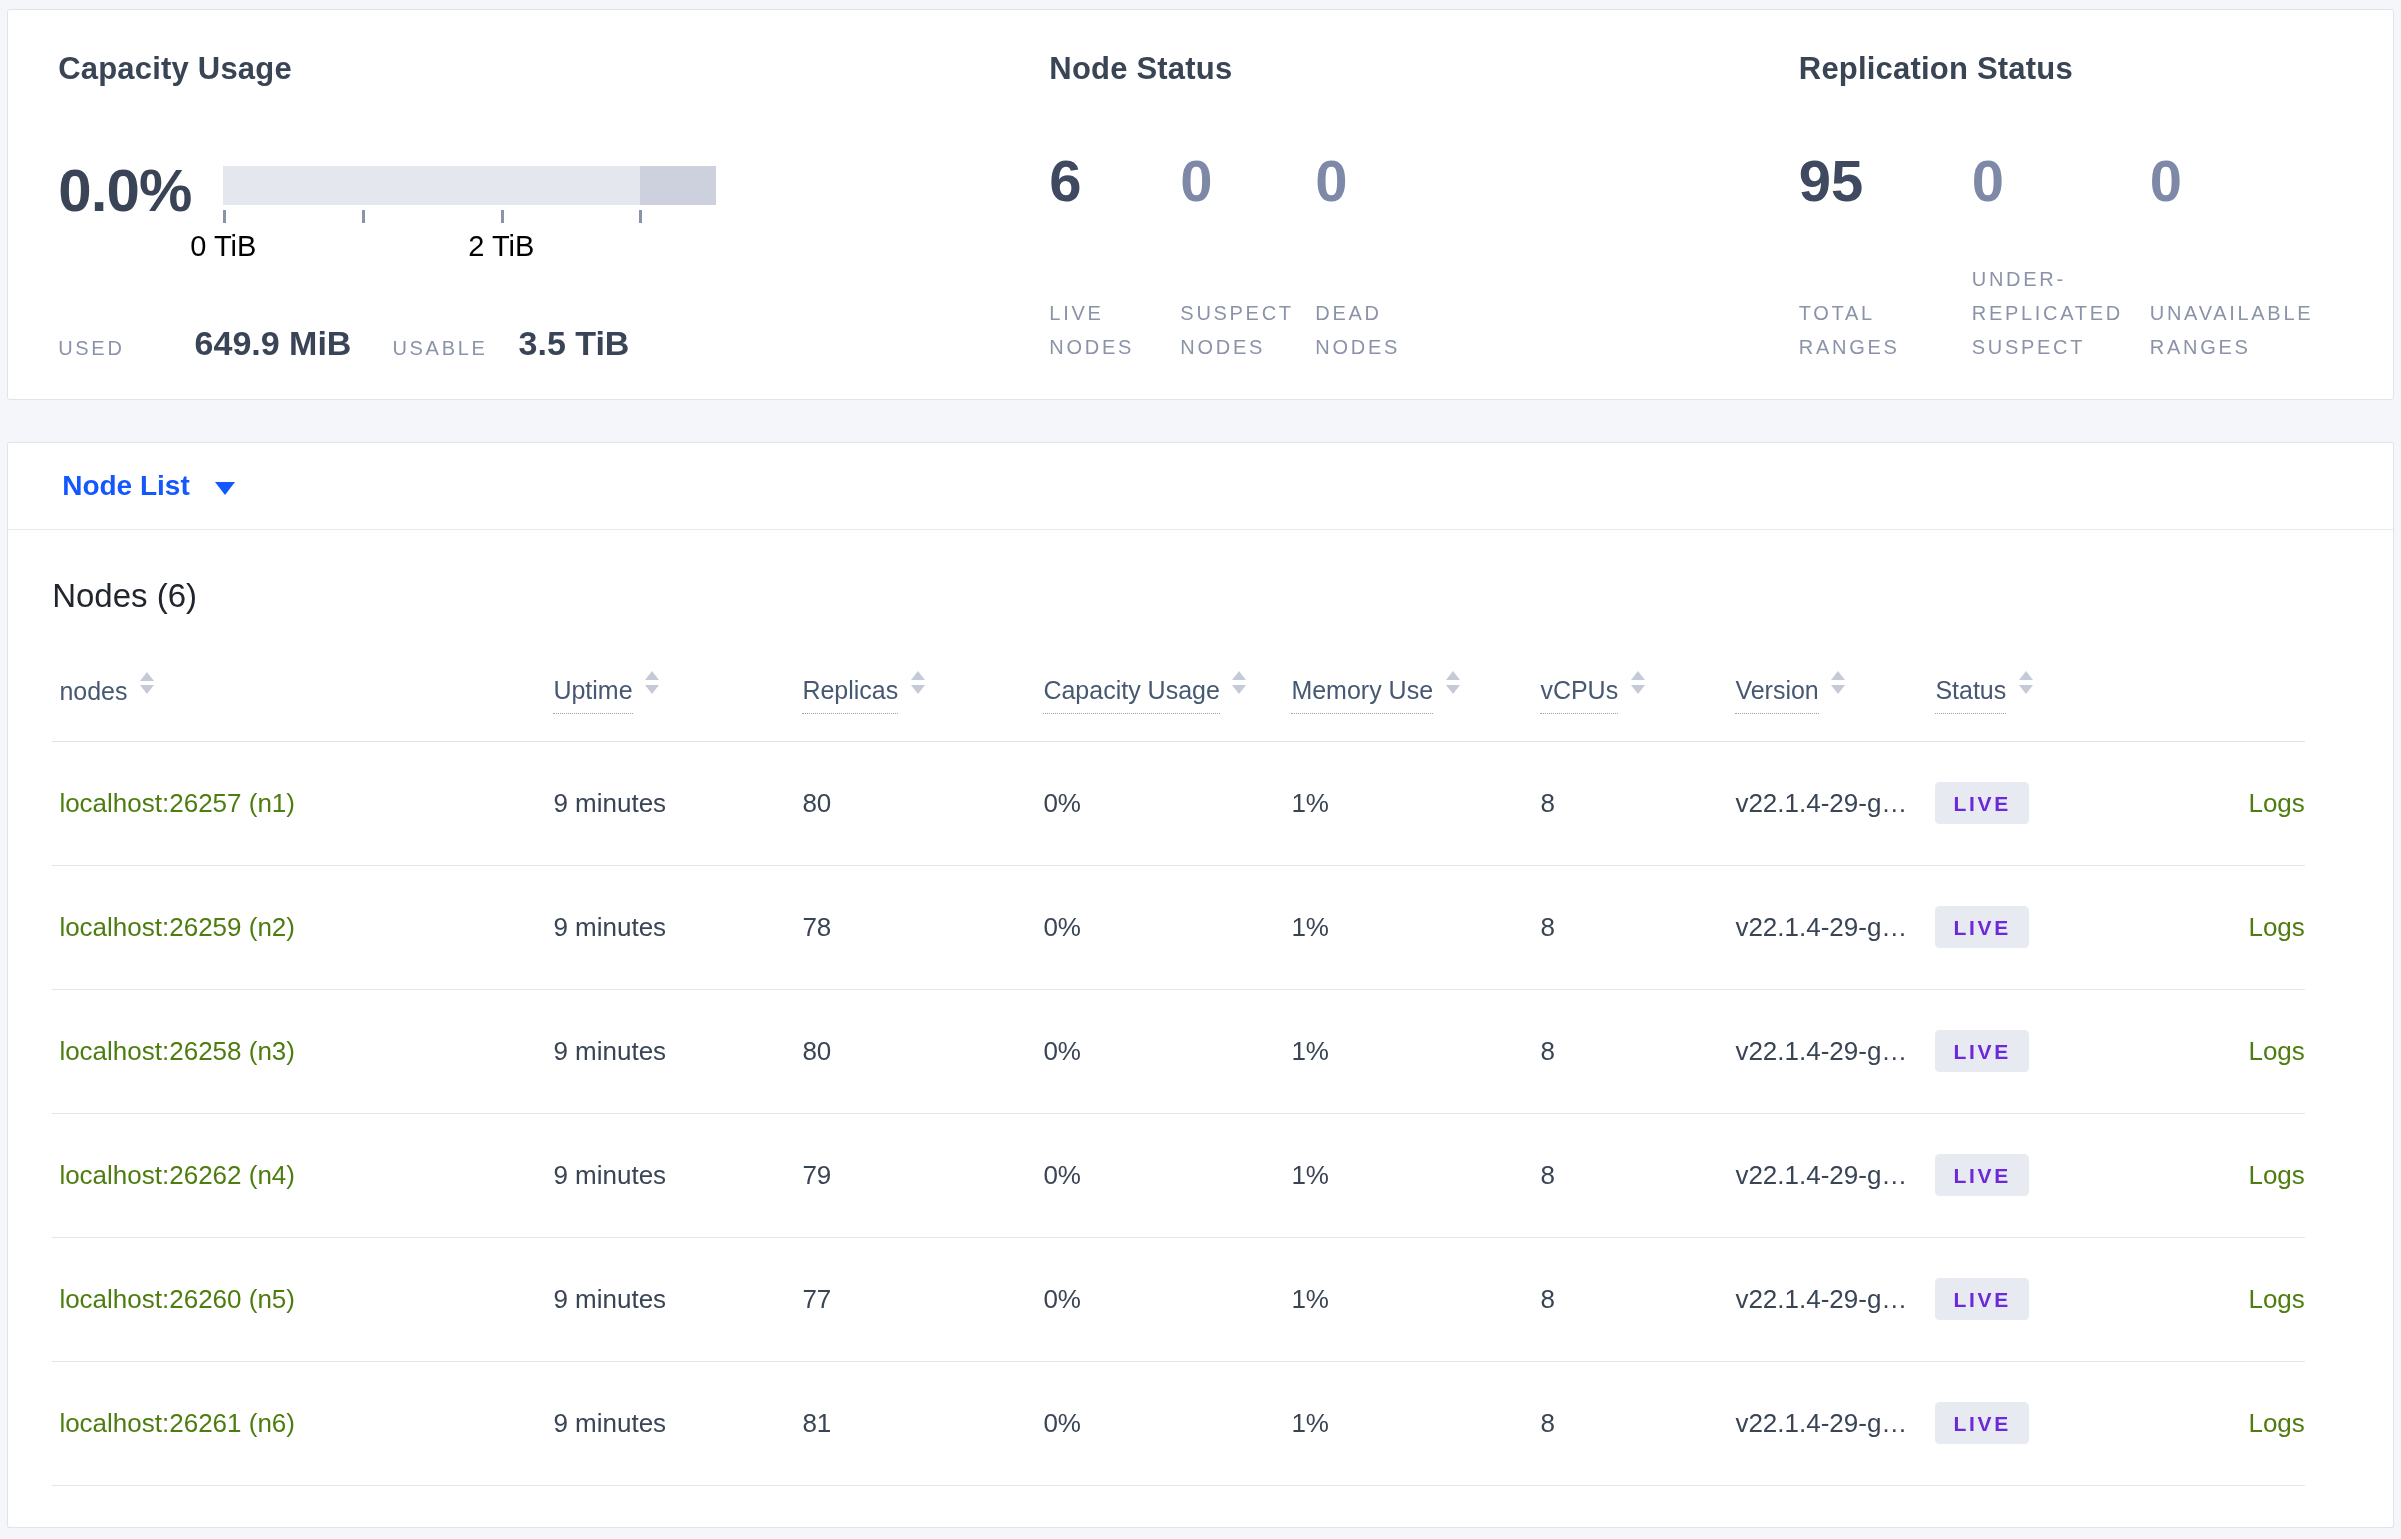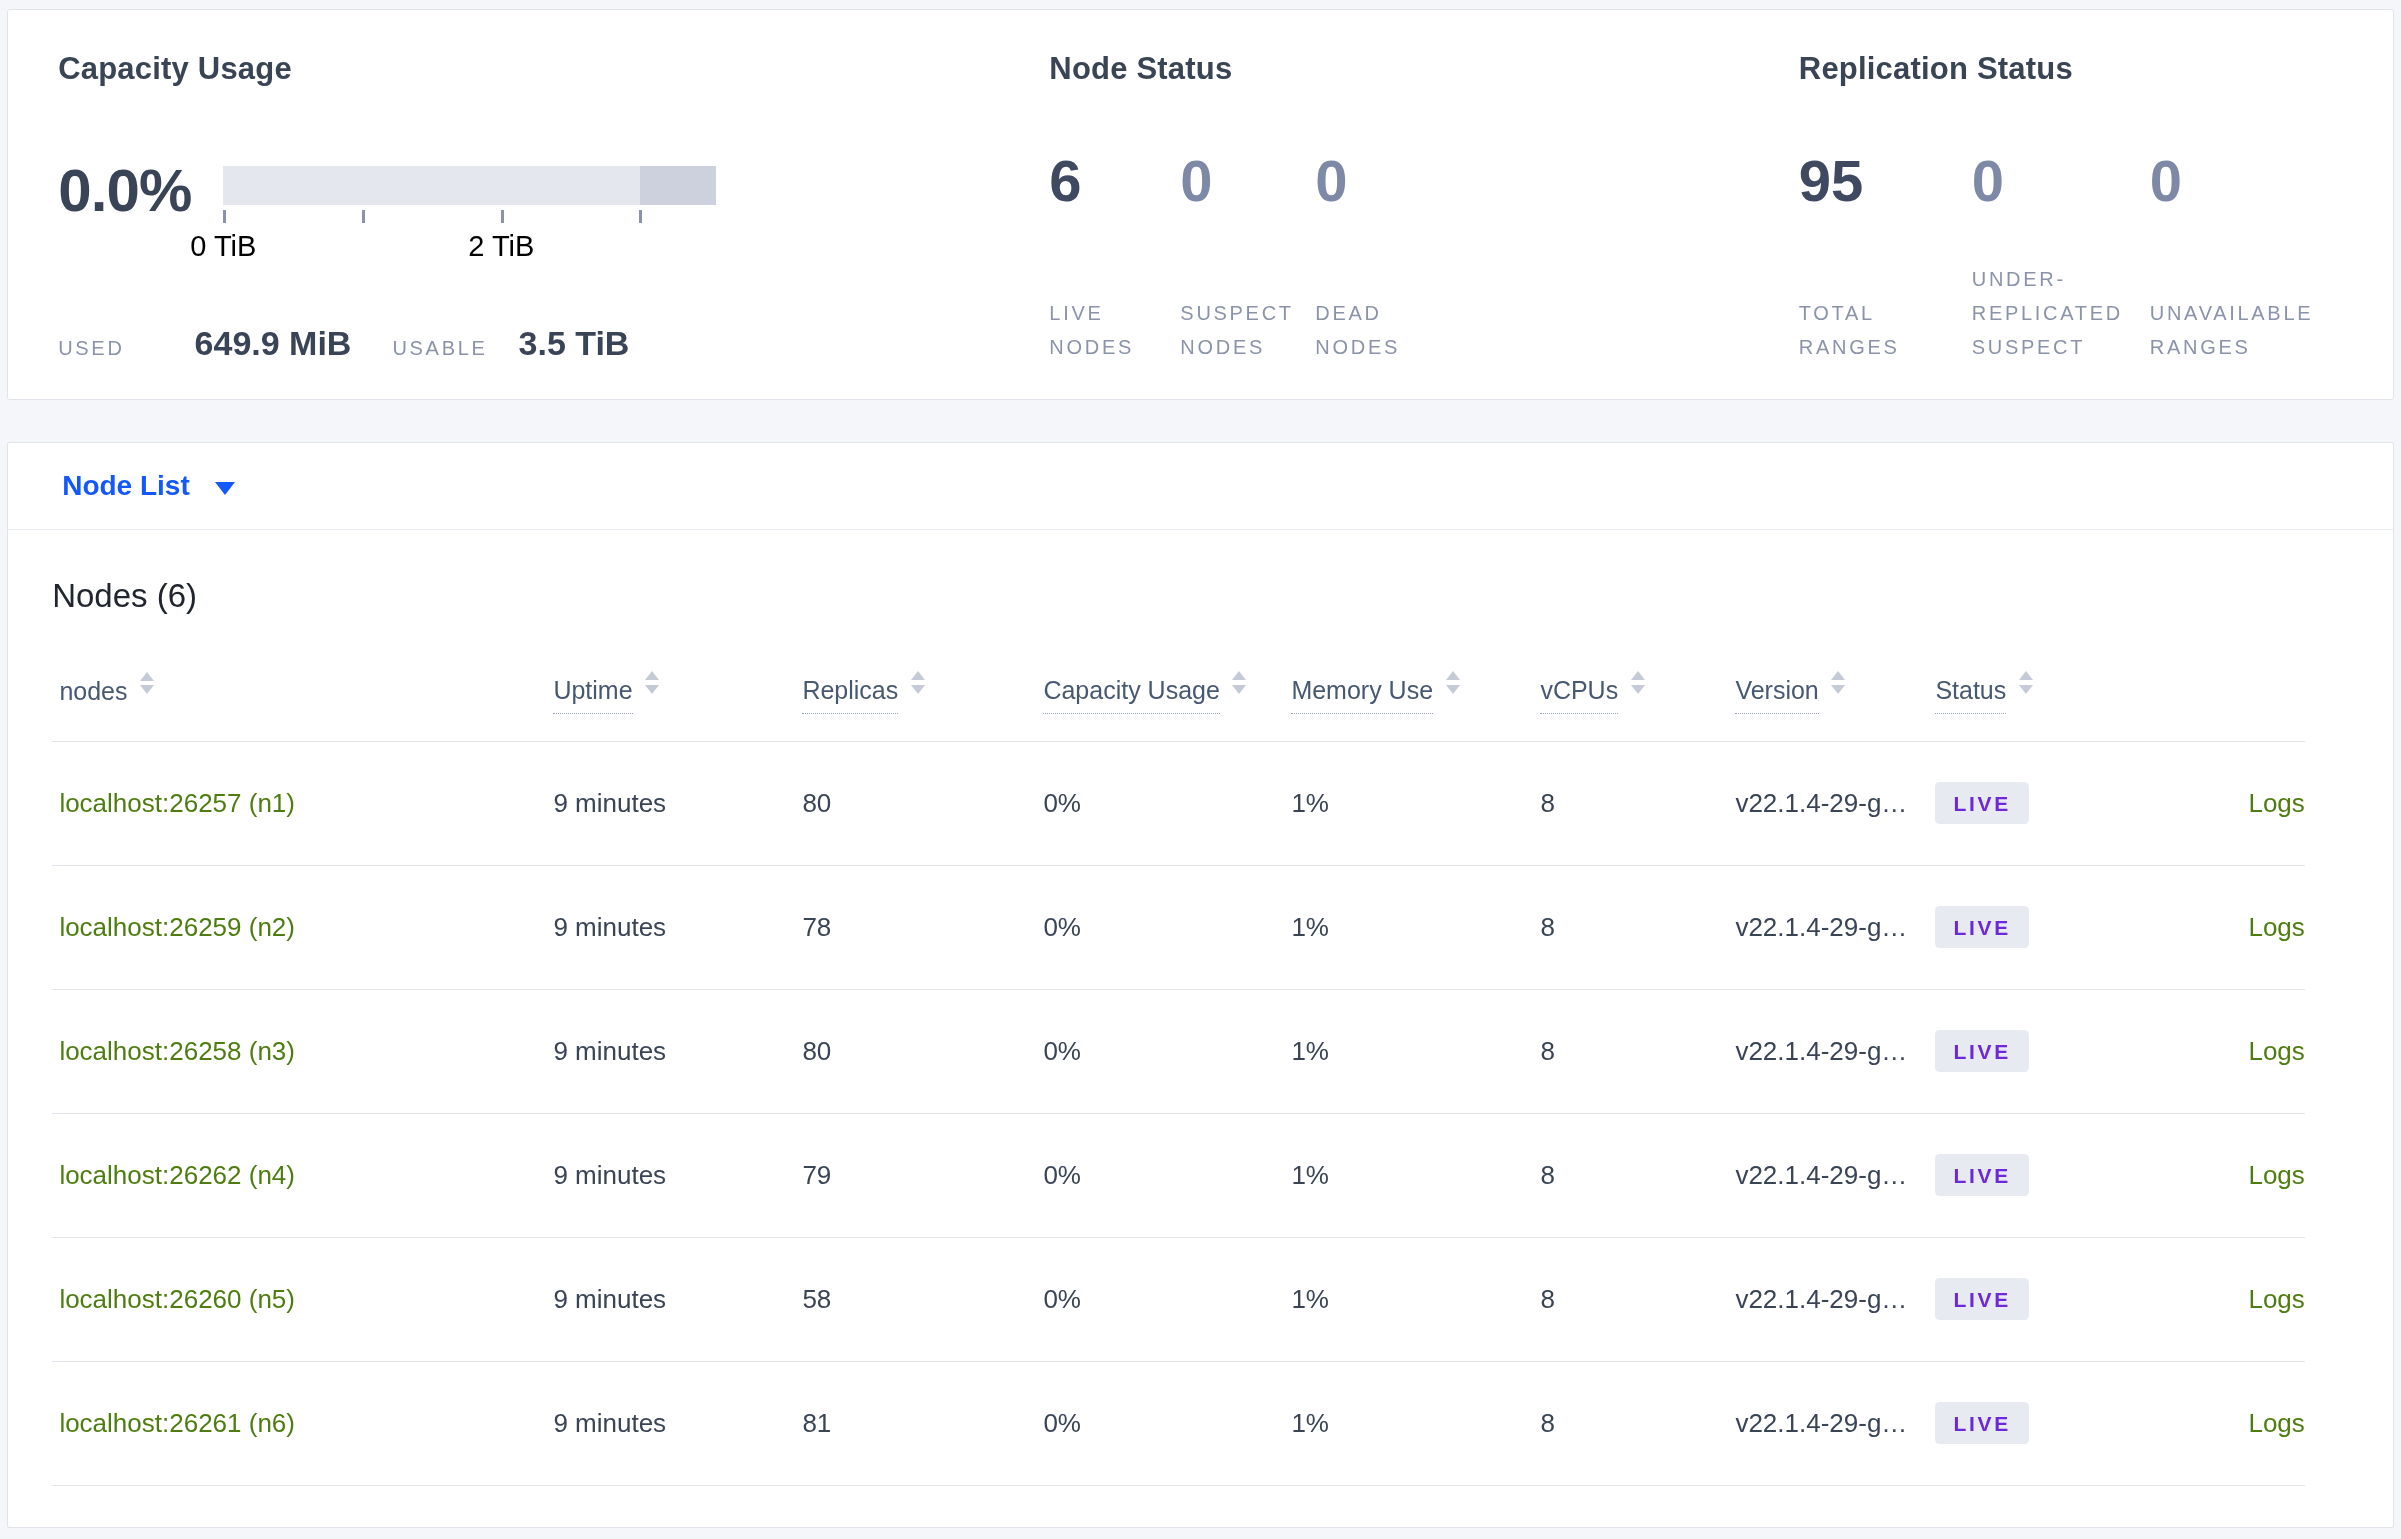--- a/index.html
+++ b/index.html
@@ -314,21 +314,21 @@
     <div class="cell">1%</div>
     <div class="cell">8</div>
     <div class="cell">v22.1.4-29-g…</div>
     <div class="cell"><span class="badge">LIVE</span></div>
     <div class="cell cell-logs"><span class="link">Logs</span></div>
   </div>
 
   <div class="table-grid trow">
     <div class="cell"><span class="link">localhost:26260 (n5)</span></div>
     <div class="cell">9 minutes</div>
-    <div class="cell">58</div>
+    <div class="cell">77</div>
     <div class="cell">0%</div>
     <div class="cell">1%</div>
     <div class="cell">8</div>
     <div class="cell">v22.1.4-29-g…</div>
     <div class="cell"><span class="badge">LIVE</span></div>
     <div class="cell cell-logs"><span class="link">Logs</span></div>
   </div>
 
   <div class="table-grid trow">
     <div class="cell"><span class="link">localhost:26261 (n6)</span></div>

